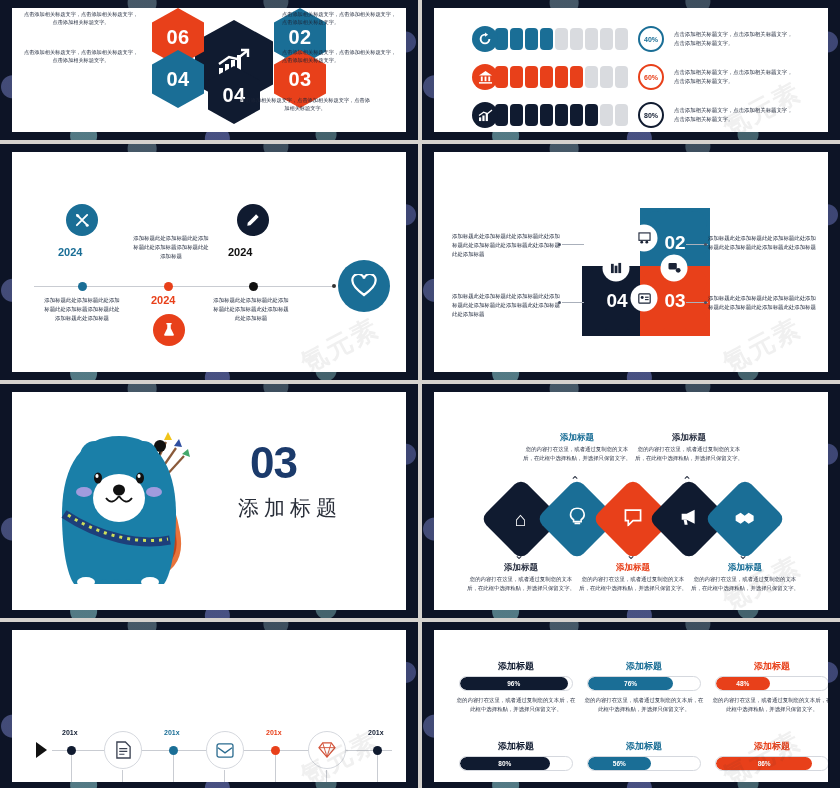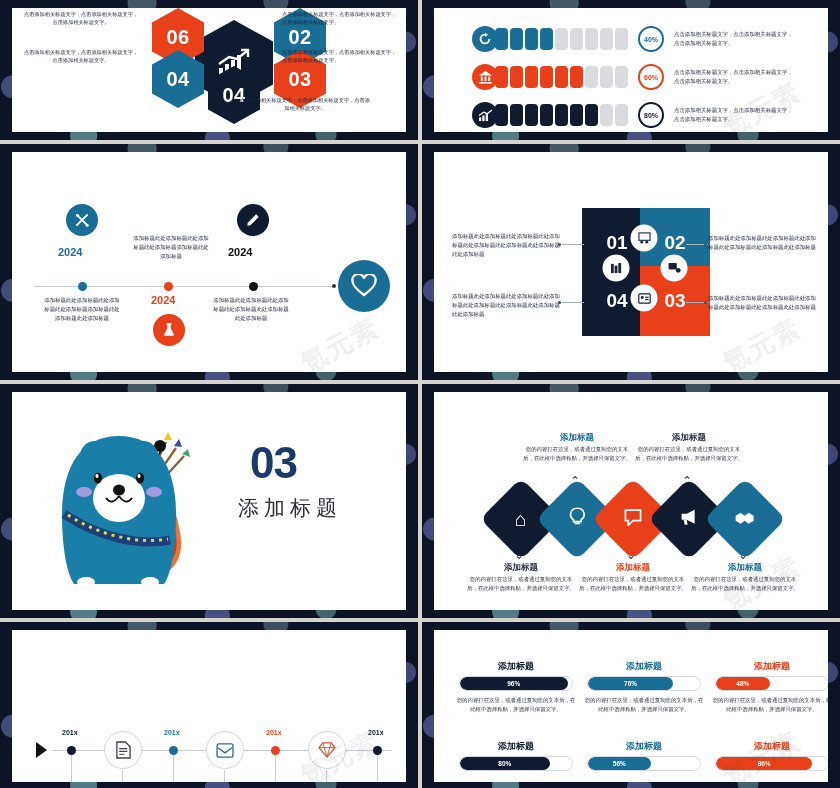--- a/index.html
+++ b/index.html
@@ -311,23 +311,20 @@
           <path d="M13 21 C5 15 1.5 11 1.5 7.2 A5.5 5.5 0 0 1 13 4.6 A5.5 5.5 0 0 1 24.5 7.2 C24.5 11 21 15 13 21 Z" fill="none" stroke="#fff" stroke-width="2.2"></path>
         </svg>
       </div>
       <div class="wm">氪元素</div>
     </div>
   </div>
 
   <div class="thumb">
     <div class="spacebg"></div>
     <div class="slide">
-      <div class="flower" style="background:#101b30;left:148px;top:56px;">
-          <span>01</span>
-        </div>
       <div class="flower" style="background:#1a6e96;left:206px;top:56px;">
           <span>02</span>
         </div>
       <div class="flower" style="background:#101b30;left:148px;top:114px;">
           <span>04</span>
         </div>
       <div class="flower" style="background:#e8401a;left:206px;top:114px;">
           <span>03</span>
         </div>
 

